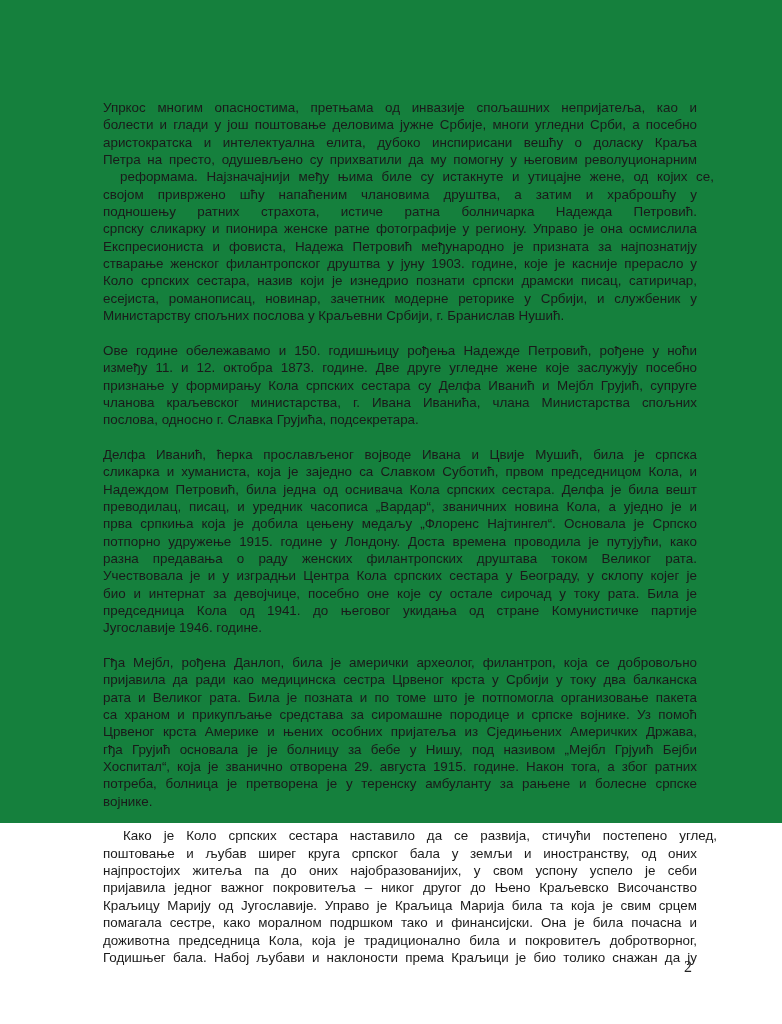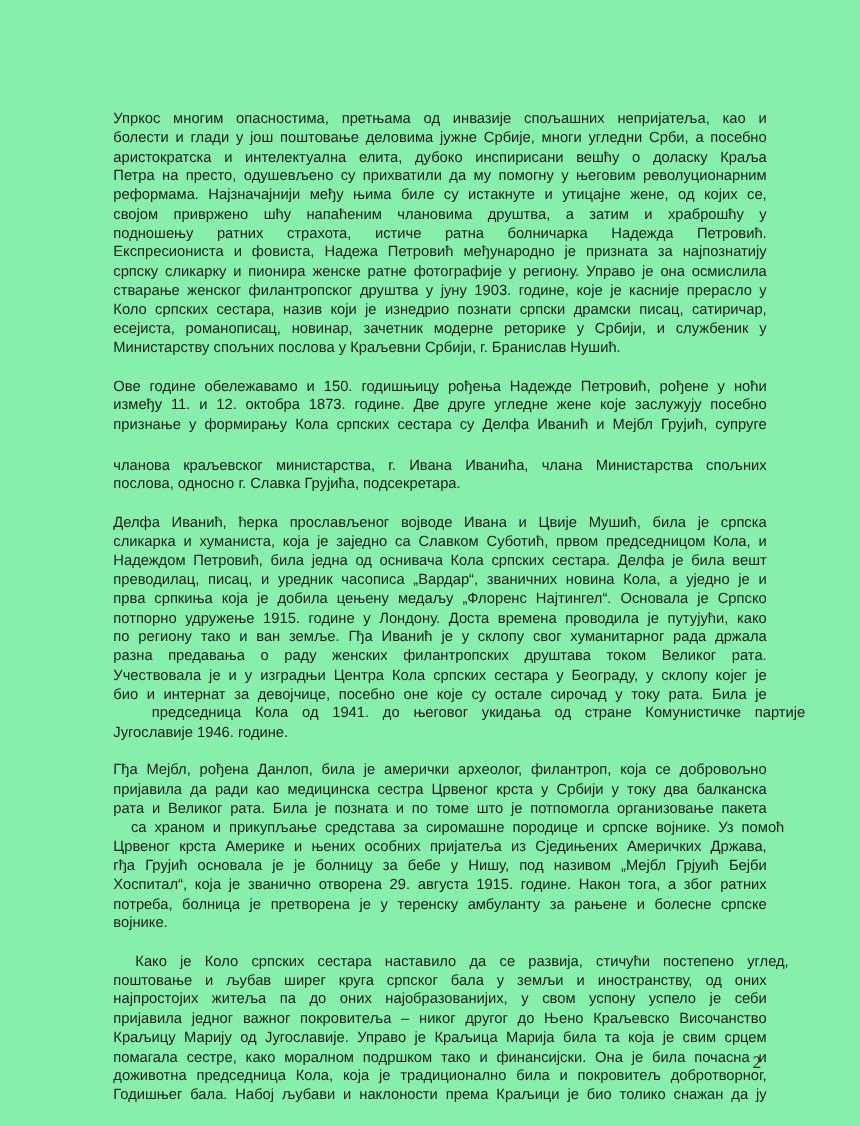--- a/index.html
+++ b/index.html
@@ -1,18 +1,18 @@
 <!DOCTYPE html>
 <html><head>
 <meta charset="utf-8">
 <style>
   html, body { margin: 0; padding: 0; background: #ffffff; }
   body { width: 782px; height: 1024px; position: relative; overflow: hidden; }
   .page {
-    position: absolute; left: 0; top: 0; width: 782px; height: 1024px; background: #86efac;
+    position: absolute; left: 0; top: 0; width: 782px; height: 823px; background: #15803d;
   }
   .body-text {
     position: absolute; left: 103px; top: 99px; width: 594px;
     font-family: "Liberation Sans", sans-serif;
     font-size: 13.4px;
     line-height: 17.35px;
     color: #1a1a1a;
   }
   .line {
     display: block;
@@ -32,56 +32,55 @@
 </head>
 <body>
 
 <div class="page">
   <div class="body-text" id="body-text">
       <div class="para">
         <span class="line" style="display: block; width: auto; word-spacing: 7.90278px;">Упркос многим опасностима, претњама од инвазије спољашних непријатеља, као и</span>
         <span class="line" style="display: block; width: auto; word-spacing: 2.26202px;">болести и глади у још поштовање деловима јужне Србије, многи угледни Срби, а посебно</span>
         <span class="line" style="display: block; width: auto; word-spacing: 7.79514px;">аристократска и интелектуална елита, дубоко инспирисани вешћу о доласку Краља</span>
         <span class="line" style="display: block; width: auto; word-spacing: 2.9929px;">Петра на престо, одушевљено су прихватили да му помогну у његовим револуционарним</span>
-        <span class="line" style="display: block; width: auto; word-spacing: 4.85677px;">реформама. Најзначајнији међу њима биле су истакнуте и утицајне жене, од којих се,</span>
+        <span class="line" style="display: block; width: auto; word-spacing: 4.85677px; margin-left: 17px;">реформама. Најзначајнији међу њима биле су истакнуте и утицајне жене, од којих се,</span>
         <span class="line" style="display: block; width: auto; word-spacing: 10.275px;">својом привржено шћу напаћеним члановима друштва, а затим и храброшћу у</span>
         <span class="line" style="display: block; width: auto; word-spacing: 17.6607px;">подношењу ратних страхота, истиче ратна болничарка Надежда Петровић.</span>
+        <span class="line" style="display: block; width: auto; word-spacing: 2.53646px;">српску сликарку и пионира женске ратне фотографије у региону. Управо је она осмислила</span>
         <span class="line" style="display: block; width: auto; word-spacing: 5.31771px;">Експресиониста и фовиста, Надежа Петровић међународно је призната за најпознатију</span>
-        <span class="line" style="display: block; width: auto; word-spacing: 2.53646px;">српску сликарку и пионира женске ратне фотографије у региону. Управо је она осмислила</span>
         <span class="line" style="display: block; width: auto; word-spacing: 3.10026px;">стварање женског филантропског друштва у јуну 1903. године, које је касније прерасло у</span>
         <span class="line" style="display: block; width: auto; word-spacing: 3.92045px;">Коло српских сестара, назив који је изнедрио познати српски драмски писац, сатиричар,</span>
         <span class="line" style="display: block; width: auto; word-spacing: 6.10156px;">есејиста, романописац, новинар, зачетник модерне реторике у Србији, и службеник у</span>
         <span class="line last">Министарству спољних послова у Краљевни Србији, г. Бранислав Нушић.</span>
       </div>
       <div class="para">
         <span class="line" style="display: block; width: auto; word-spacing: 4.42756px;">Ове године обележавамо и 150. годишњицу рођења Надежде Петровић, рођене у ноћи</span>
         <span class="line" style="display: block; width: auto; word-spacing: 4.30529px;">између 11. и 12. октобра 1873. године. Две друге угледне жене које заслужују посебно</span>
         <span class="line" style="display: block; width: auto; word-spacing: 3.63542px;">признање у формирању Кола српских сестара су Делфа Иванић и Мејбл Грујић, супруге</span>
-        <span class="line" style="display: block; width: auto; word-spacing: 8.30469px; margin-top: 20px;">чланова краљевског министарства, г. Ивана Иванића, члана Министарства спољних</span>
+        <span class="line" style="display: block; width: auto; word-spacing: 8.30469px;">чланова краљевског министарства, г. Ивана Иванића, члана Министарства спољних</span>
         <span class="line last">послова, односно г. Славка Грујића, подсекретара.</span>
       </div>
       <div class="para">
         <span class="line" style="display: block; width: auto; word-spacing: 6.92898px;">Делфа Иванић, ћерка прослављеног војводе Ивана и Цвије Мушић, била је српска</span>
         <span class="line" style="display: block; width: auto; word-spacing: 3.40625px;">сликарка и хуманиста, која је заједно са Славком Суботић, првом председницом Кола, и</span>
         <span class="line" style="display: block; width: auto; word-spacing: 3.23958px;">Надеждом Петровић, била једна од оснивача Кола српских сестара. Делфа је била вешт</span>
         <span class="line" style="display: block; width: auto; word-spacing: 4.1862px;">преводилац, писац, и уредник часописа „Вардар“, званичних новина Кола, а уједно је и</span>
         <span class="line" style="display: block; width: auto; word-spacing: 4.47727px;">прва српкиња која је добила цењену медаљу „Флоренс Најтингел“. Основала је Српско</span>
         <span class="line" style="display: block; width: auto; word-spacing: 4.12074px;">потпорно удружење 1915. године у Лондону. Доста времена проводила је путујући, како</span>
-        <span class="line" style="display: block; width: auto; word-spacing: 4.29799px;">по региону тако и ван земље. Гђа Иванић је у склопу свог хуманитарног рада држала</span>
         <span class="line" style="display: block; width: auto; word-spacing: 10.3993px;">разна предавања о раду женских филантропских друштава током Великог рата.</span>
         <span class="line" style="display: block; width: auto; word-spacing: 3.54576px;">Учествовала је и у изградњи Центра Кола српских сестара у Београду, у склопу којег је</span>
         <span class="line" style="display: block; width: auto; word-spacing: 4.07812px;">био и интернат за девојчице, посебно оне које су остале сирочад у току рата. Била је</span>
-        <span class="line" style="display: block; width: auto; word-spacing: 8.79063px; margin-left: 35px;">председница Кола од 1941. до његовог укидања од стране Комунистичке партије</span>
+        <span class="line" style="display: block; width: auto; word-spacing: 8.79063px;">председница Кола од 1941. до његовог укидања од стране Комунистичке партије</span>
         <span class="line last">Југославије 1946. године.</span>
       </div>
       <div class="para">
         <span class="line" style="display: block; width: auto; word-spacing: 4.25852px;">Гђа Мејбл, рођена Данлоп, била је амерички археолог, филантроп, која се добровољно</span>
         <span class="line" style="display: block; width: auto; word-spacing: 3.61659px;">пријавила да ради као медицинска сестра Црвеног крста у Србији у току два балканска</span>
         <span class="line" style="display: block; width: auto; word-spacing: 3.33929px;">рата и Великог рата. Била је позната и по томе што је потпомогла организовање пакета</span>
-        <span class="line" style="display: block; width: auto; word-spacing: 3.56641px; margin-left: 16px;">са храном и прикупљање средстава за сиромашне породице и српске војнике. Уз помоћ</span>
+        <span class="line" style="display: block; width: auto; word-spacing: 3.56641px;">са храном и прикупљање средстава за сиромашне породице и српске војнике. Уз помоћ</span>
         <span class="line" style="display: block; width: auto; word-spacing: 4.70469px;">Црвеног крста Америке и њених особних пријатеља из Сједињених Америчких Држава,</span>
         <span class="line" style="display: block; width: auto; word-spacing: 5.51562px;">гђа Грујић основала је је болницу за бебе у Нишу, под називом „Мејбл Грјуић Бејби</span>
         <span class="line" style="display: block; width: auto; word-spacing: 3.29567px;">Хоспитал“, која је званично отворена 29. августа 1915. године. Након тога, а због ратних</span>
         <span class="line" style="display: block; width: auto; word-spacing: 5.00521px;">потреба, болница је претворена је у теренску амбуланту за рањене и болесне српске</span>
         <span class="line last">војнике.</span>
       </div>
       <div class="para">
         <span class="line" style="display: block; width: auto; word-spacing: 8.29545px; margin-left: 20px;">Како је Коло српских сестара наставило да се развија, стичући постепено углед,</span>
         <span class="line" style="display: block; width: auto; word-spacing: 6.94401px;">поштовање и љубав ширег круга српског бала у земљи и иностранству, од оних</span>
         <span class="line" style="display: block; width: auto; word-spacing: 8.60227px;">најпростојих житеља па до оних најобразованијих, у свом успону успело је себи</span>

